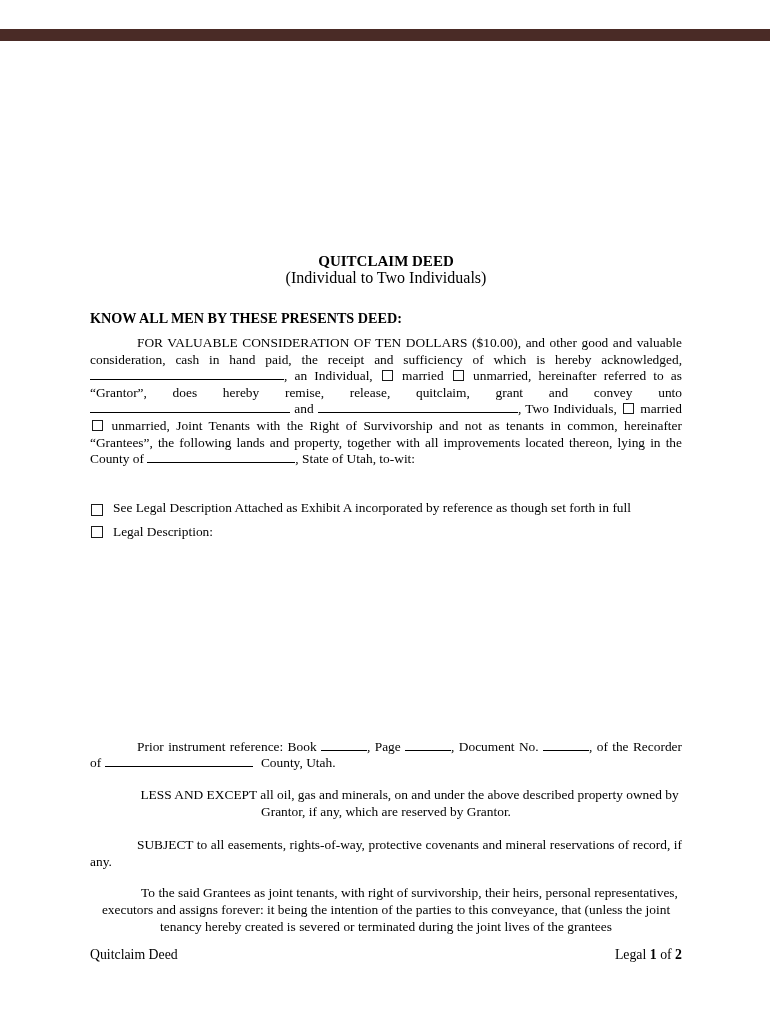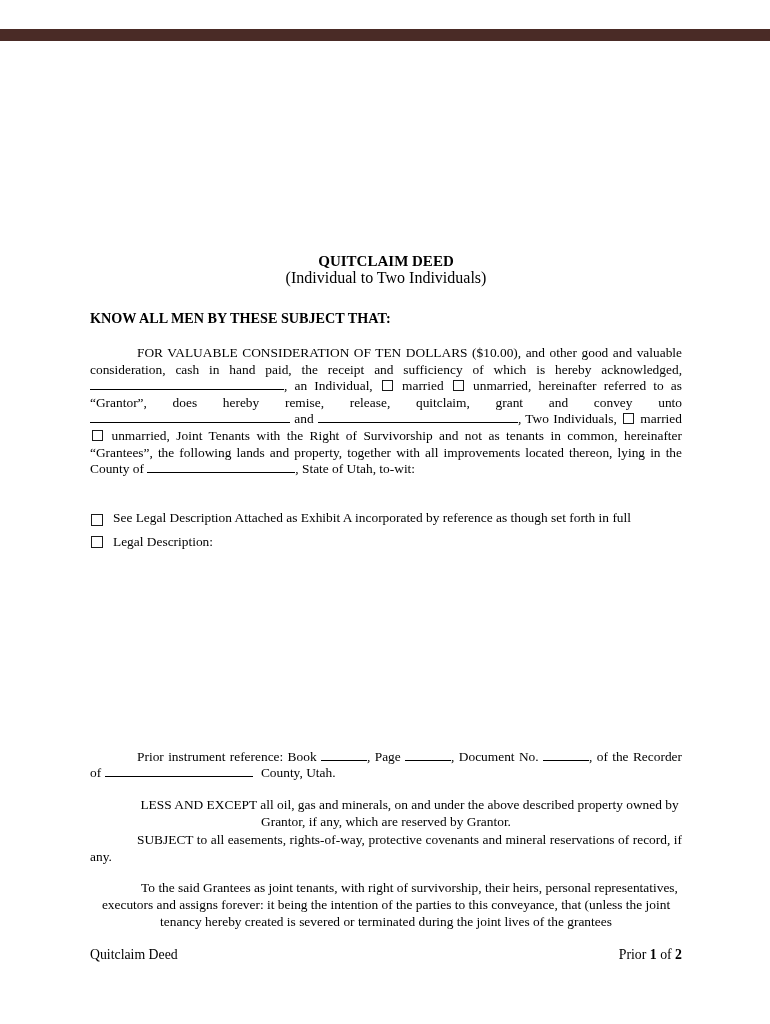--- a/index.html
+++ b/index.html
@@ -24,23 +24,23 @@
   .title-block { margin-top:253px; text-align:center; }
   .doc-title   { font-size:15px; font-weight:bold; line-height:16px; }
   .doc-subtitle{ font-size:16px; line-height:17px; }
   .heading {
     margin-top:24px;
     font-size:14.2px; font-weight:bold; line-height:17px;
   }
   .para { font-size:13.4px; line-height:16.6px; }
   .justify { text-align:justify; }
   .indent  { text-indent:47px; }
-  .p1 { margin-top:18px; }
+  .p1 { margin-top:8px; }
   .mt16 { margin-top:15px;text-align:center; }
-  .mt17 { margin-top:2px; }
+  .mt17 { margin-top:17px; }
 
   .blank {
     display:inline-block;
     height:12px;
     border-bottom:1px solid #000;
   }
   .b-grantor  { width:194px; }
   .b-grantee  { width:200px; }
   .b-county   { width:148px; }
   .b-small    { width:46px; }
@@ -78,21 +78,21 @@
 
 <div class="top-bar" style="background: rgb(74, 43, 38);"></div>
 
 <div class="content">
 
   <div class="title-block">
     <div class="doc-title">QUITCLAIM DEED</div>
     <div class="doc-subtitle">(Individual to Two Individuals)</div>
   </div>
 
-  <div class="heading">KNOW ALL MEN BY THESE SUBJECT THAT:</div>
+  <div class="heading">KNOW ALL MEN BY THESE PRESENTS DEED:</div>
 
   <p class="para justify indent p1"><span>FOR VALUABLE CONSIDERATION OF TEN DOLLARS ($10.00), and other good and valuable consideration, cash in hand paid, the receipt and sufficiency of which is hereby acknowledged,</span>
     <span class="blank b-grantor"></span><span>, an Individual,</span>
     <span class="checkbox"></span>
     <span>married</span>
     <span class="checkbox"></span>
     <span>unmarried, hereinafter referred to as “Grantor”, does hereby remise, release, quitclaim, grant and convey unto</span>
     <span class="blank b-grantee"></span>
     <span>and</span>
     <span class="blank b-grantee"></span><span>, Two Individuals,</span>
@@ -126,14 +126,14 @@
   <p class="para justify indent mt16">LESS AND EXCEPT all oil, gas and minerals, on and under the above described property owned by Grantor, if any, which are reserved by Grantor.</p>
 
   <p class="para justify indent mt17">SUBJECT to all easements, rights-of-way, protective covenants and mineral reservations of record, if any.</p>
 
   <p class="para indent mt16">To the said Grantees as joint tenants, with right of survivorship, their heirs, personal representatives, executors and assigns forever: it being the intention of the parties to this conveyance, that (unless the joint tenancy hereby created is severed or terminated during the joint lives of the grantees</p>
 
 </div>
 
 <div class="footer">
   <span>Quitclaim Deed</span>
-  <span><span>Prior</span> <b>1</b> <span>of</span> <b>2</b></span>
+  <span><span>Legal</span> <b>1</b> <span>of</span> <b>2</b></span>
 </div>
 
 </body></html>

